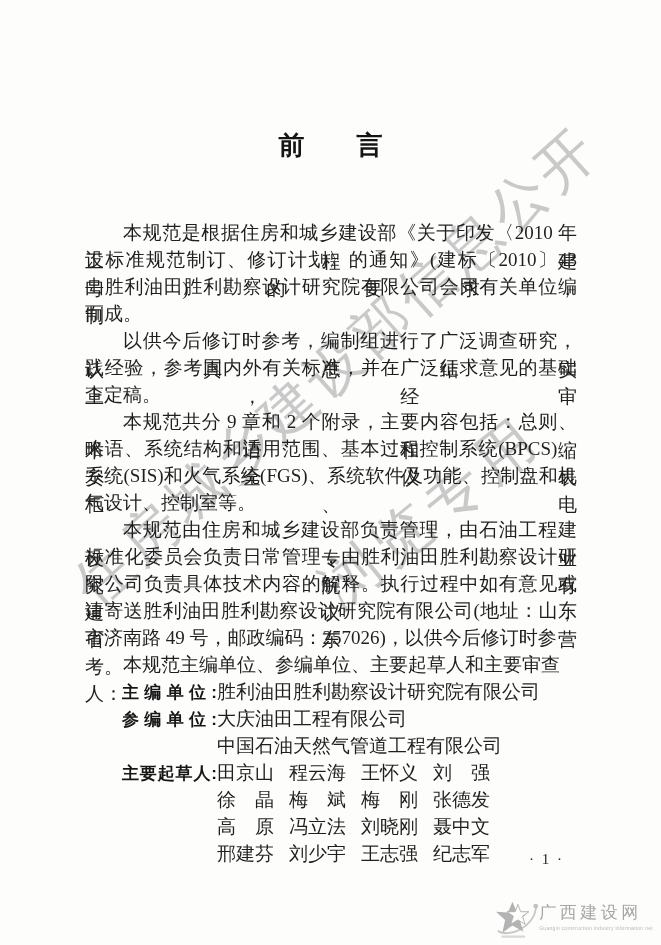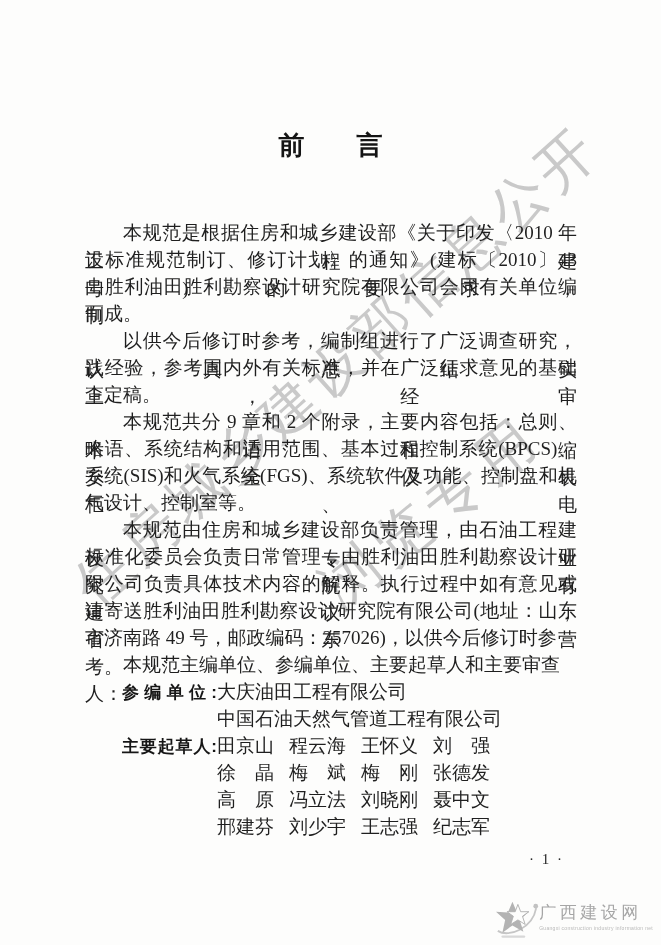--- a/index.html
+++ b/index.html
@@ -91,20 +91,24 @@
     <div class="ln fill">略语、系统结构和适用范围、基本过程控制系统(BPCS)、安全仪表</div>
     <div class="ln fill">系统(SIS)和火气系统(FGS)、系统软件及功能、控制盘和机柜、电</div>
     <div class="ln">气设计、控制室等。</div>
     <div class="ln indent fill">本规范由住房和城乡建设部负责管理，由石油工程建设专业</div>
     <div class="ln fill">标准化委员会负责日常管理，由胜利油田胜利勘察设计研究院有</div>
     <div class="ln fill">限公司负责具体技术内容的解释。执行过程中如有意见或建议，</div>
     <div class="ln fill">请寄送胜利油田胜利勘察设计研究院有限公司(地址：山东省东营</div>
     <div class="ln">市济南路 49 号，邮政编码：257026)，以供今后修订时参考。</div>
     <div class="ln indent">本规范主编单位、参编单位、主要起草人和主要审查人：</div>
 
+    <div class="erow">
+      <span class="elbl">主编单位:</span>
+      <span class="eval">胜利油田胜利勘察设计研究院有限公司</span>
+    </div>
 
     <div class="erow">
       <span class="elbl">参编单位:</span>
       <span class="eval">大庆油田工程有限公司</span>
     </div>
     <div class="erow cont">
       <span class="eval">中国石油天然气管道工程有限公司</span>
     </div>
 
     <div class="erow">

